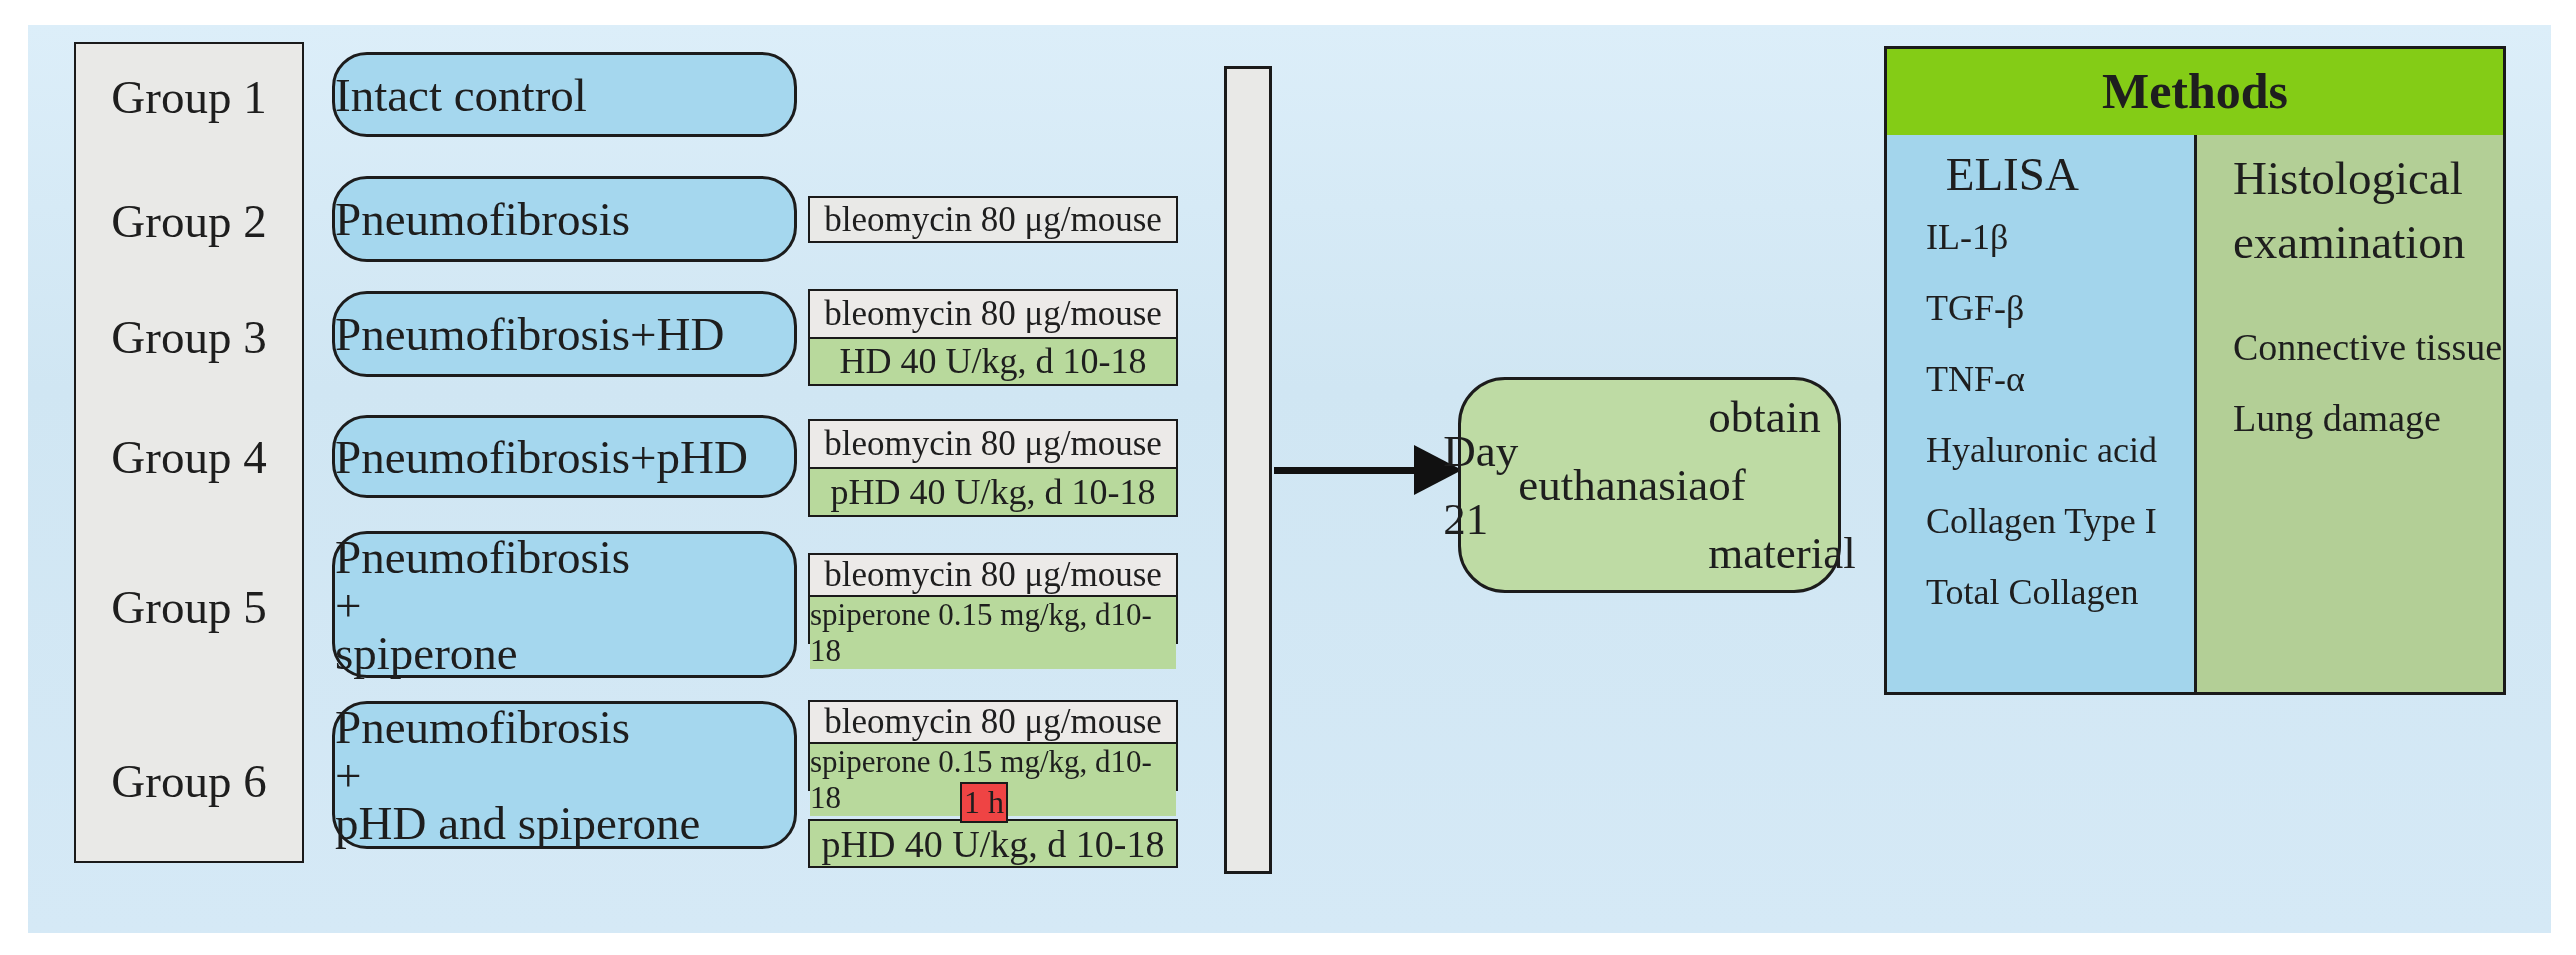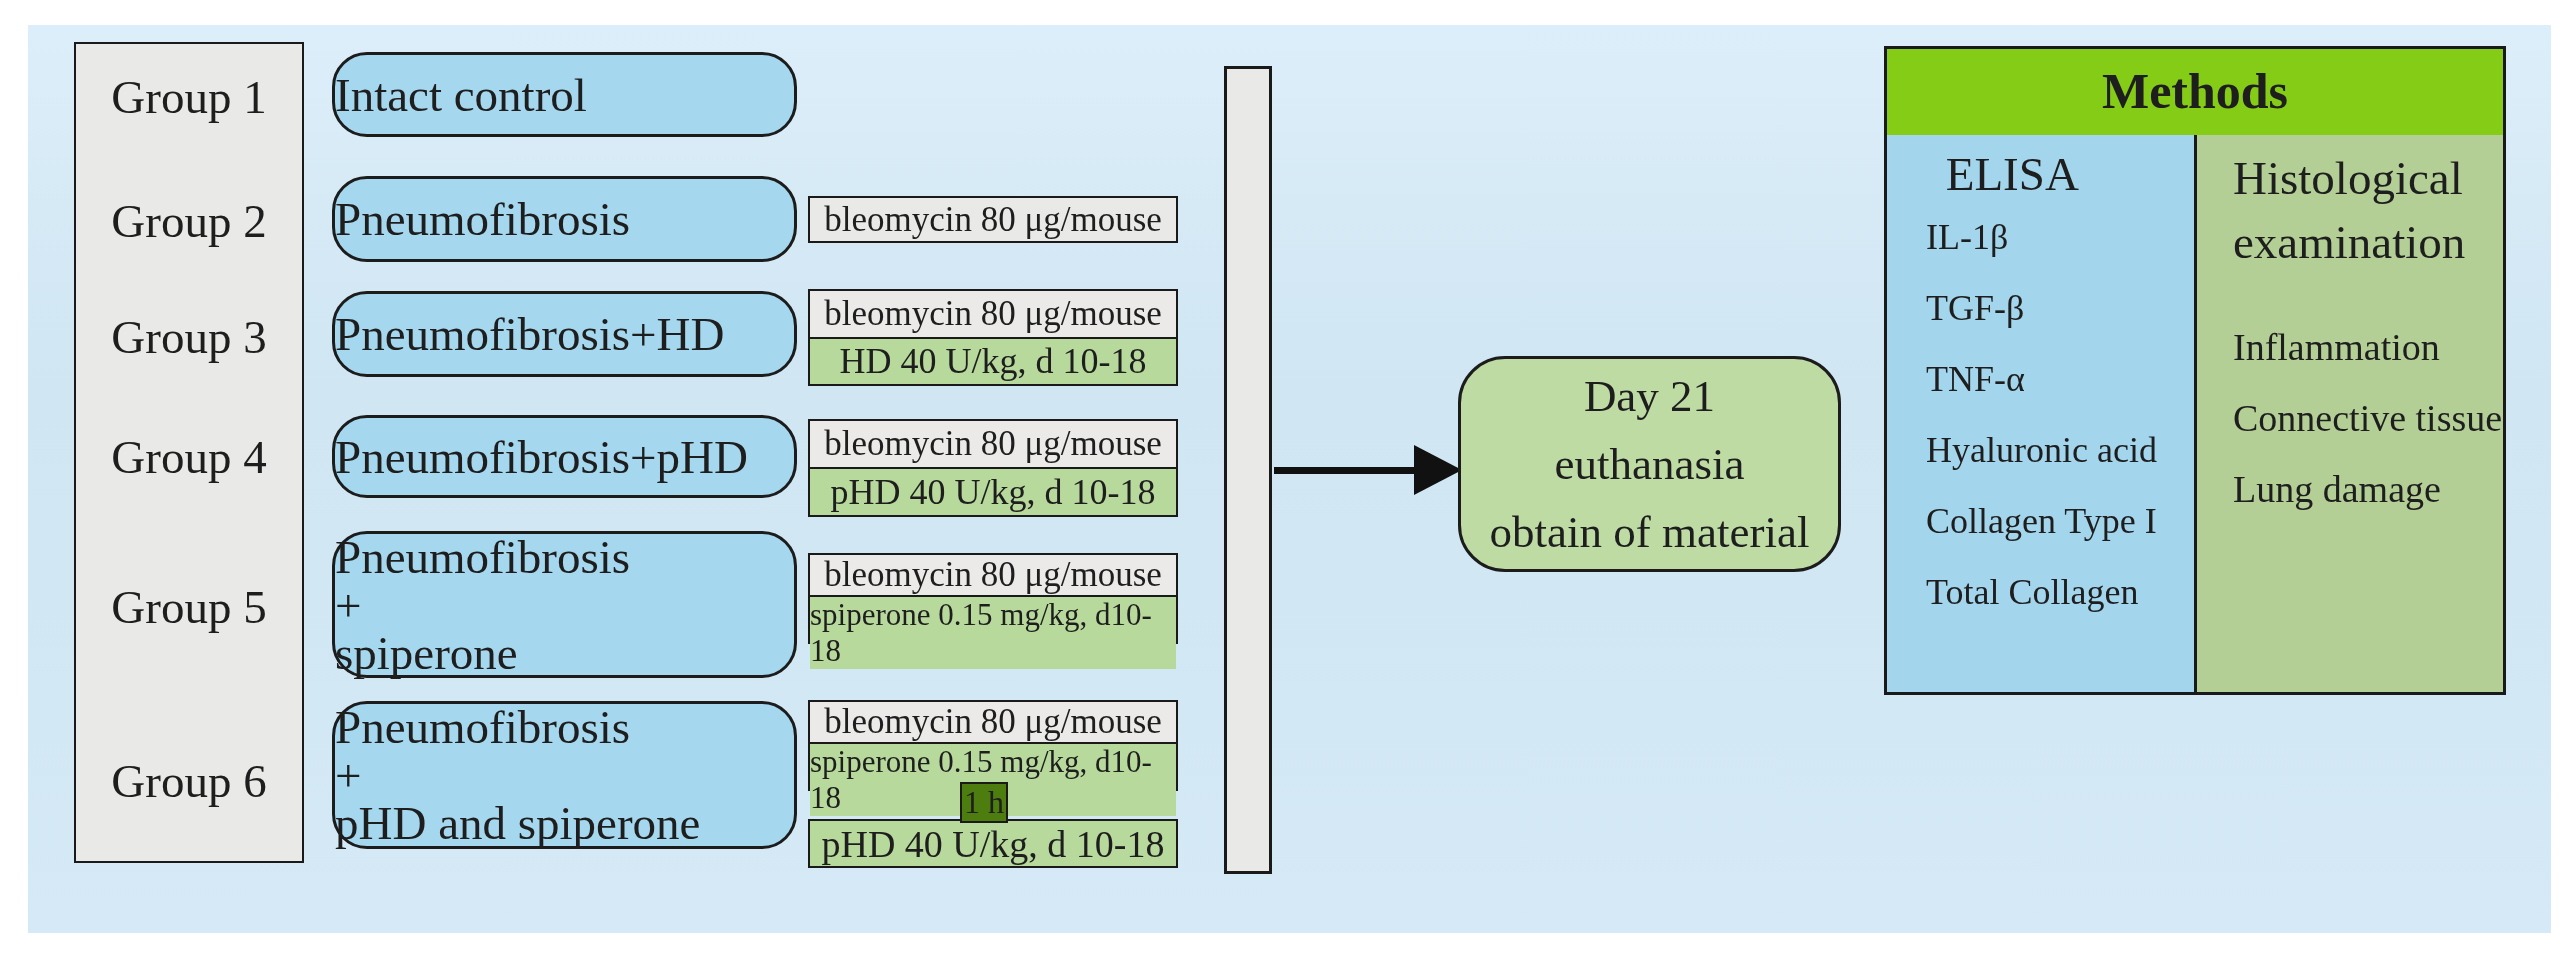--- a/index.html
+++ b/index.html
@@ -25,35 +25,35 @@
           border: 2.3px solid #1a1a1a; display: flex; align-items: center; justify-content: center;
           font-size: 35px; }
   .tstack { position: absolute; left: 808px; width: 370px; border: 2.3px solid #1a1a1a;
             display: flex; flex-direction: column; }
   .trow { flex: 1; display: flex; align-items: center; justify-content: center; }
   .trow.grey { background: #eceae8; font-size: 35px; }
   .trow.green { background: #b8d99c; border-top: 2.3px solid #1a1a1a; font-size: 36px; }
   .trow.green.small { font-size: 31px; }
   .greenbox { background: #b8d99c; font-size: 38px; }
   .delaybox { position: absolute; left: 960px; top: 782px; width: 48px; height: 41px;
-              background: #4d7c0f; border: 2.3px solid #1a1a1a; z-index: 6;
+              background: #ef4444; border: 2.3px solid #1a1a1a; z-index: 6;
               display: flex; align-items: center; justify-content: center; font-size: 32px; }
 
   
   .vbar { position: absolute; left: 1224px; top: 66px; width: 48px; height: 808px;
           background: #e9e9e7; border: 3px solid #1a1a1a; }
   .arrow-line { position: absolute; left: 1274px; top: 467px; width: 145px; height: 6.8px; background: #111; }
   .arrow-head { position: absolute; left: 1414px; top: 445px; width: 0; height: 0;
                 border-top: 25px solid transparent; border-bottom: 25px solid transparent;
                 border-left: 48px solid #111; }
 
   
-  .endpoint { position: absolute; left: 1458px; top: 356px; width: 383px; height: 216px;
+  .endpoint { position: absolute; left: 1458px; top: 377px; width: 383px; height: 216px;
               background: #bedba4; border: 3px solid #1c1c1c; border-radius: 47px;
-              display: flex; flex-direction: column; align-items: center; justify-content: center;
+              display: flex; flex-direction: row; align-items: center; justify-content: center;
               font-size: 45px; line-height: 68px; text-align: left; }
 
   
   .methods { position: absolute; left: 1884px; top: 46px; width: 622px; height: 649px;
              border: 3px solid #1a1a1a; background: #ffffff; display: flex; flex-direction: column; }
   .methods-header { height: 86px; display: flex; align-items: center; justify-content: center;
                     background: #84cc16; border-bottom: 3px solid #84cc16;
                     font-size: 50px; font-weight: bold; }
   .methods-body { flex: 1; display: flex; }
   .cell-elisa { width: 310px; background: #a3d5ec; border-right: 3px solid #1a1a1a; padding-left: 39px; }
@@ -150,21 +150,20 @@
           <div>Collagen Type I</div>
           <div>Total Collagen</div>
         </div>
       </div>
       <div class="cell-histo">
         <div class="histo-title">
           <div>Histological</div>
           <div>examination</div>
         </div>
         <div class="histo-items">
-          <div>Inflammation</div>
           <div>Connective tissue</div>
           <div>Lung damage</div>
         </div>
       </div>
     </div>
   </div>
 </div>
 
 
 </body></html>

